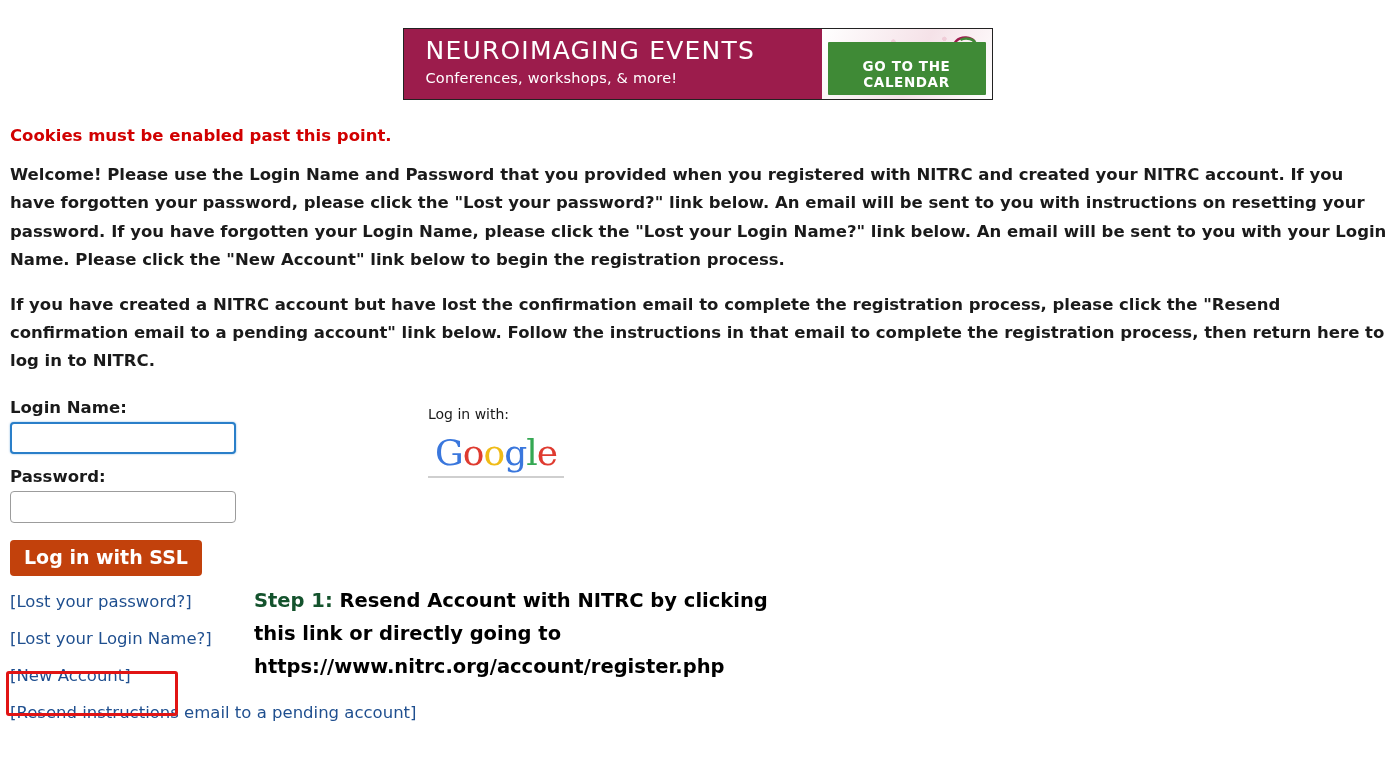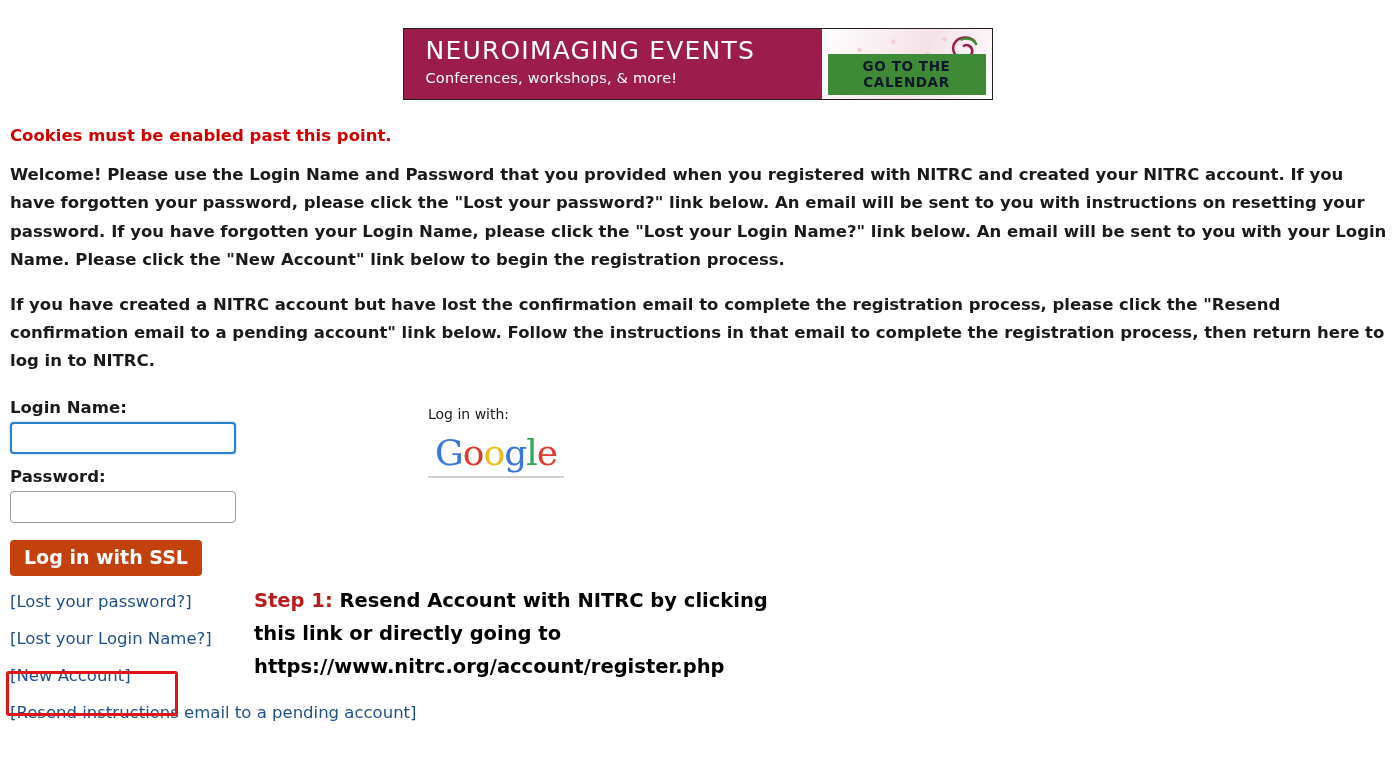--- a/index.html
+++ b/index.html
@@ -83,26 +83,26 @@
     width: 34px;
     height: 30px;
   }
   .banner-cta {
     position: absolute;
     left: 0;
     right: 0;
     bottom: 4px;
     margin: 0 6px;
     background: #3f8a36;
-    color: #0f172a;
+    color: #ffffff;
     font-size: 13.5px;
     font-weight: bold;
     letter-spacing: .6px;
     text-align: center;
-    padding: 4px 0 5px;
+    padding: 16px 0 5px;
     border-radius: 1px;
   }
 
   
   .content {
     padding: 0 8px;
     box-sizing: border-box;
   }
   .cookie-warning {
     color: #d10000;
@@ -212,21 +212,21 @@
     position: absolute;
     left: 254px;
     top: 585px;
     font-size: 19.5px;
     font-weight: bold;
     line-height: 1.68;
     color: #000000;
     max-width: 560px;
   }
   .annotation .step {
-    color: #b91c1c;
+    color: #14532d;
     margin-top: 28px;
   }
 </style>
 </head>
 <body>
 
 <div class="banner-wrap">
   <div class="banner">
     <div class="banner-left">
       <div class="banner-title">NEUROIMAGING EVENTS</div>

